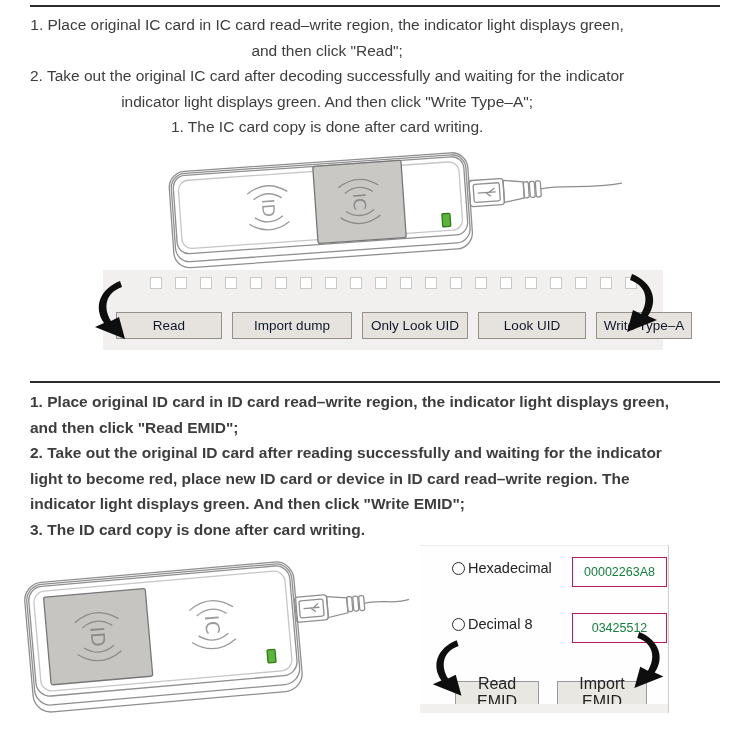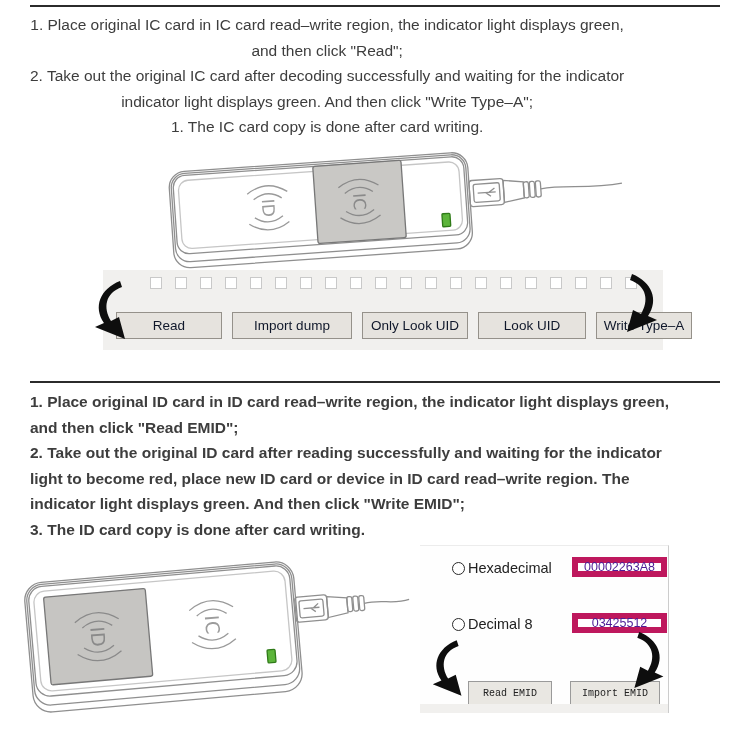--- a/index.html
+++ b/index.html
@@ -35,24 +35,24 @@
   #id-panel{position:absolute;left:420px;top:545px;width:249px;height:168px;background:#fefefe;
     border-right:1px solid #cccccc;border-top:1px solid #ececec;box-sizing:border-box;}
   .p2-bottom{position:absolute;left:0;bottom:0;width:100%;height:9px;background:#f1f0ee;}
   .radio-row{position:absolute;left:32px;width:215px;height:20px;display:flex;align-items:center;}
   .rr0{top:12px}.rr1{top:40px}.rr2{top:68px}
   .radio{width:13px;height:13px;border:1.5px solid #2a2a2a;border-radius:50%;background:#fff;
     display:inline-flex;align-items:center;justify-content:center;box-sizing:border-box;flex:none;}
   .dot{width:6px;height:6px;border-radius:50%;background:transparent;}
   .dot.on{background:#111;}
   .rlabel{font-size:14.5px;color:#222;margin-left:3px;}
-  .field{position:absolute;left:120px;top:-1px;width:95px;height:20px;border:6px solid #be185d;background:#fff;
-    font-size:12.5px;color:#4c1d95;display:flex;align-items:center;justify-content:center;box-sizing:border-box;}
+  .field{position:absolute;left:120px;top:-1px;width:95px;height:30px;border:1px solid #be185d;background:#fff;
+    font-size:12.5px;color:#15803d;display:flex;align-items:center;justify-content:center;box-sizing:border-box;}
   .emid-btn{position:absolute;top:135px;height:24px;background:#e9e7e2;border:1px solid #9a9a9a;color:#222;
-    font-size:10px;font-family:Liberation Mono, monospace;display:flex;align-items:center;justify-content:center;box-sizing:border-box;margin-left:13px;}
+    font-size:16px;font-family:Liberation Sans, sans-serif;display:flex;align-items:center;justify-content:center;box-sizing:border-box;}
   #btn-read-emid{left:35px;width:84px;}
   #btn-write-emid{left:137px;width:90px;}
 
   
   .arrow{position:absolute;}
   #arrow-read{left:90px;top:280px;width:46px;height:60px;}
   #arrow-write-a{left:616px;top:273px;width:46px;height:60px;transform:scaleX(-1);}
   #arrow-read-emid{left:428px;top:639px;width:44px;height:58px;}
   #arrow-write-emid{left:623px;top:631px;width:46px;height:58px;transform:scaleX(-1);}
   .arrow path{fill:#0e0e0e;}

